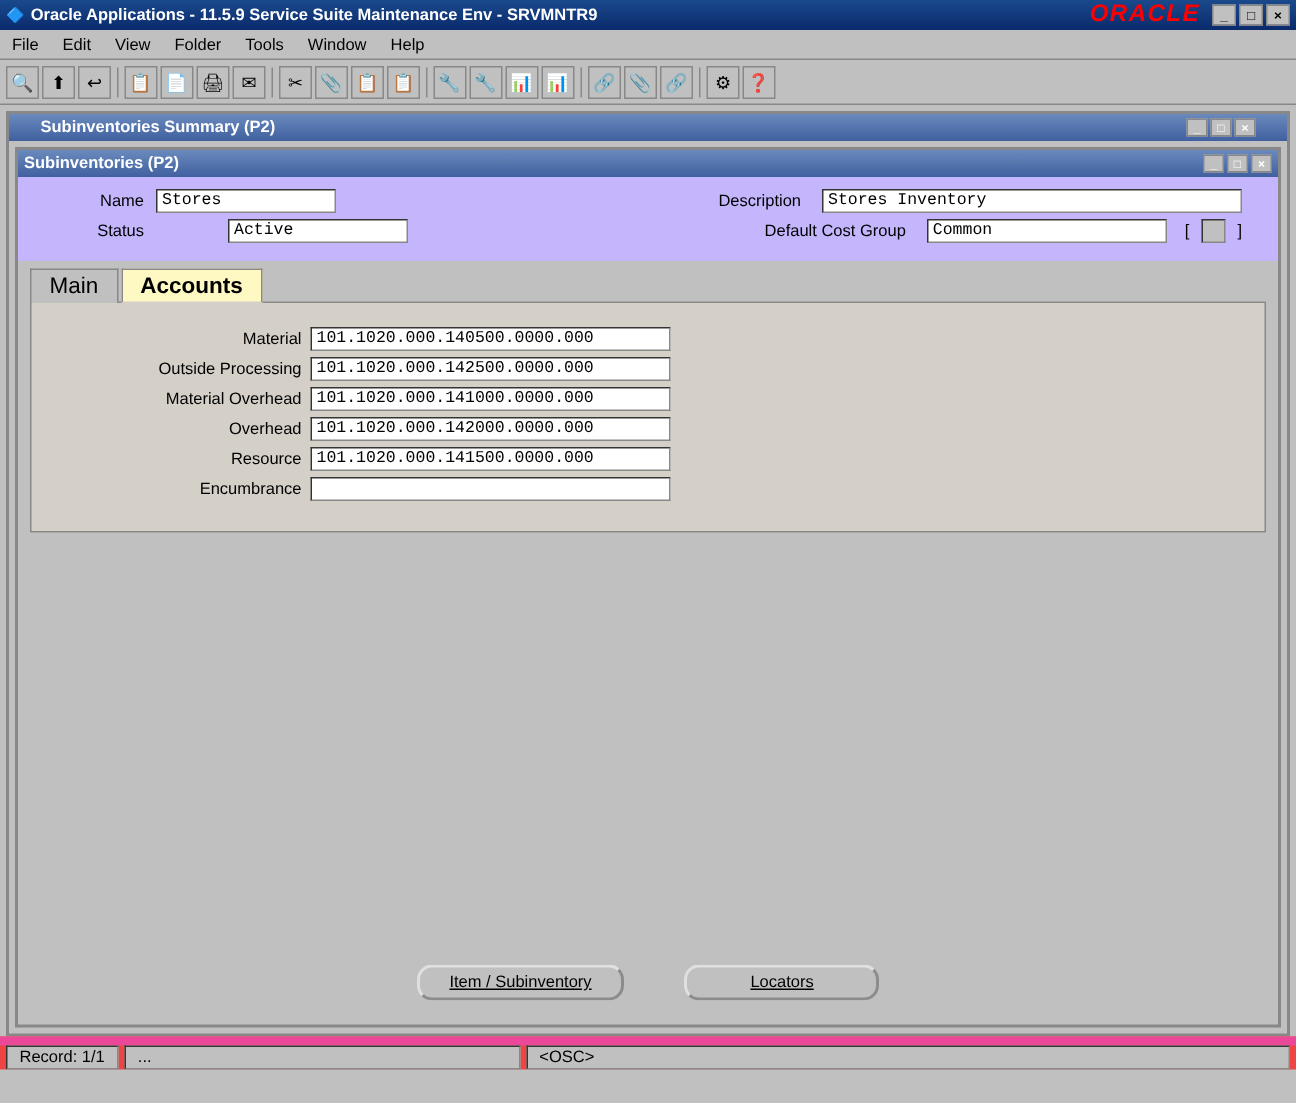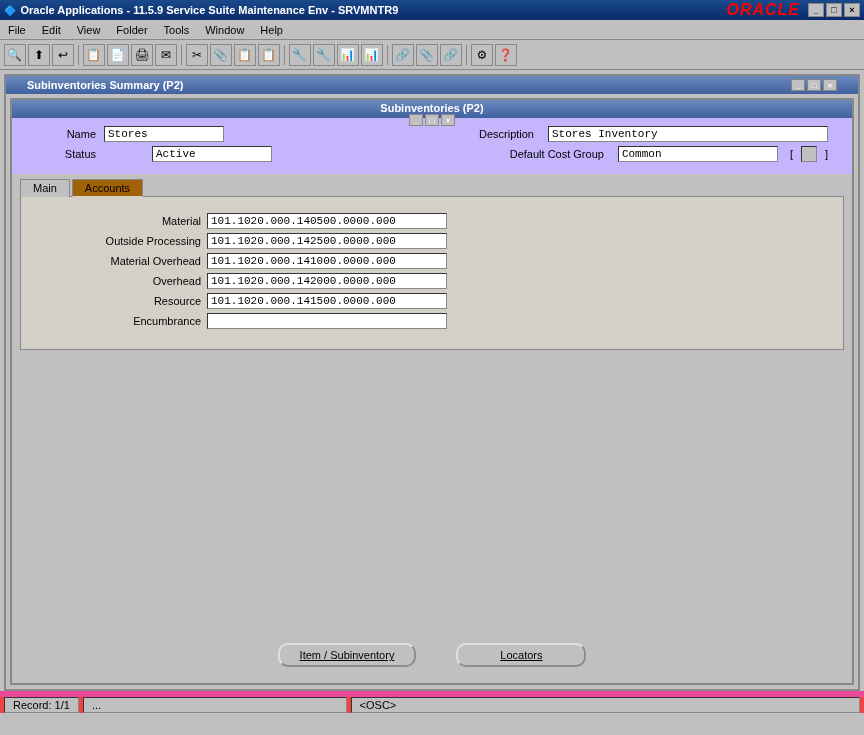--- a/index.html
+++ b/index.html
@@ -136,21 +136,20 @@
     .inner-window-title {
       background: linear-gradient(to bottom, #6a8abd, #4060a0);
       color: white;
       font-size: 11px;
       font-weight: bold;
       padding: 2px 4px;
       display: flex;
       align-items: center;
       justify-content: space-between;
       height: 18px;
-      flex-direction: column;
     }
 
     
     .form-area {
       padding: 8px 24px;
       background: #c4b5fd;
     }
     .form-row {
       display: flex;
       align-items: center;
@@ -174,29 +173,30 @@
     .tabs-container {
       display: flex;
       padding: 4px 8px 0;
       gap: 2px;
     }
     .tab {
       padding: 2px 12px;
       background: #c0c0c0;
       border: 1px solid #888;
       border-bottom: none;
-      font-size: 11px;
+      font-size: 15px;
       cursor: pointer;
       position: relative;
       bottom: -1px;
     }
     .tab.active {
-      background: #a16207;
+      background: #fef9c3;
       border-bottom: 1px solid #d4d0c8;
       z-index: 1;
+      font-weight: bold;
     }
 
     
     .account-row {
       display: flex;
       align-items: center;
       margin-bottom: 4px;
     }
     .account-label {
       font-size: 11px;

